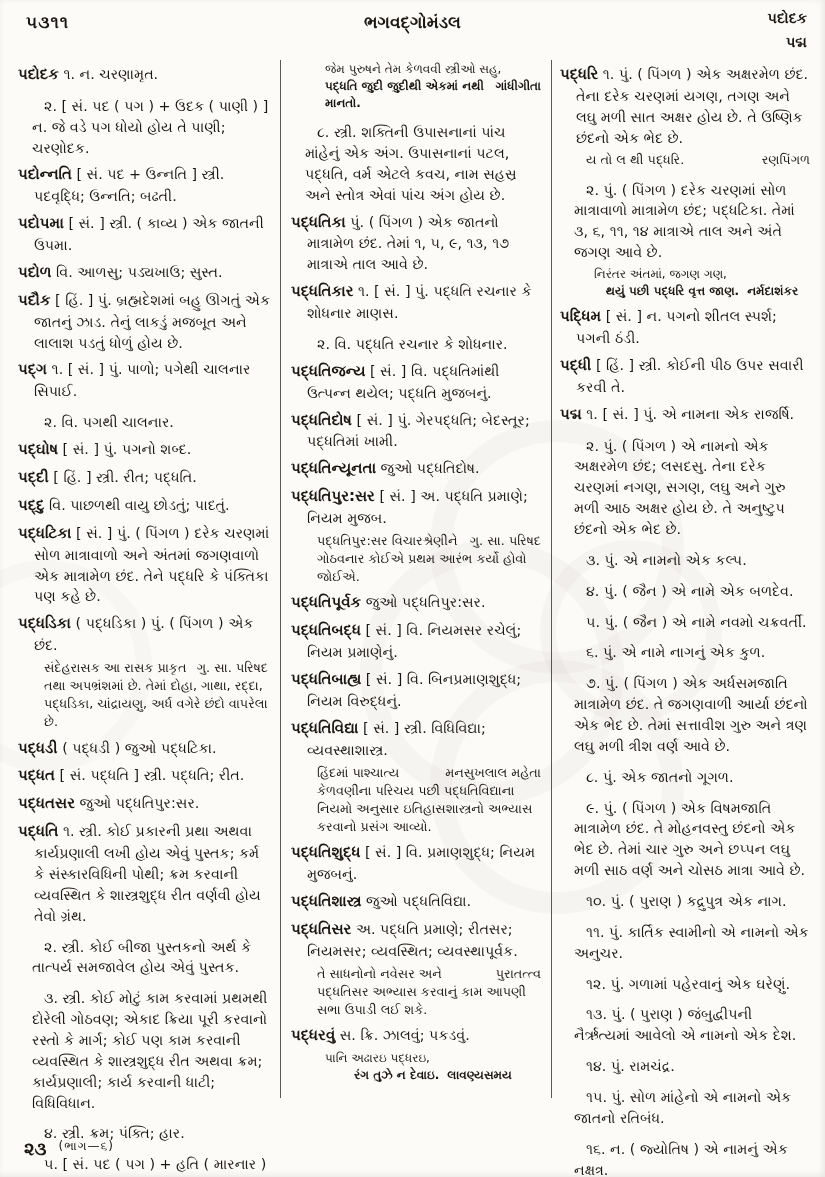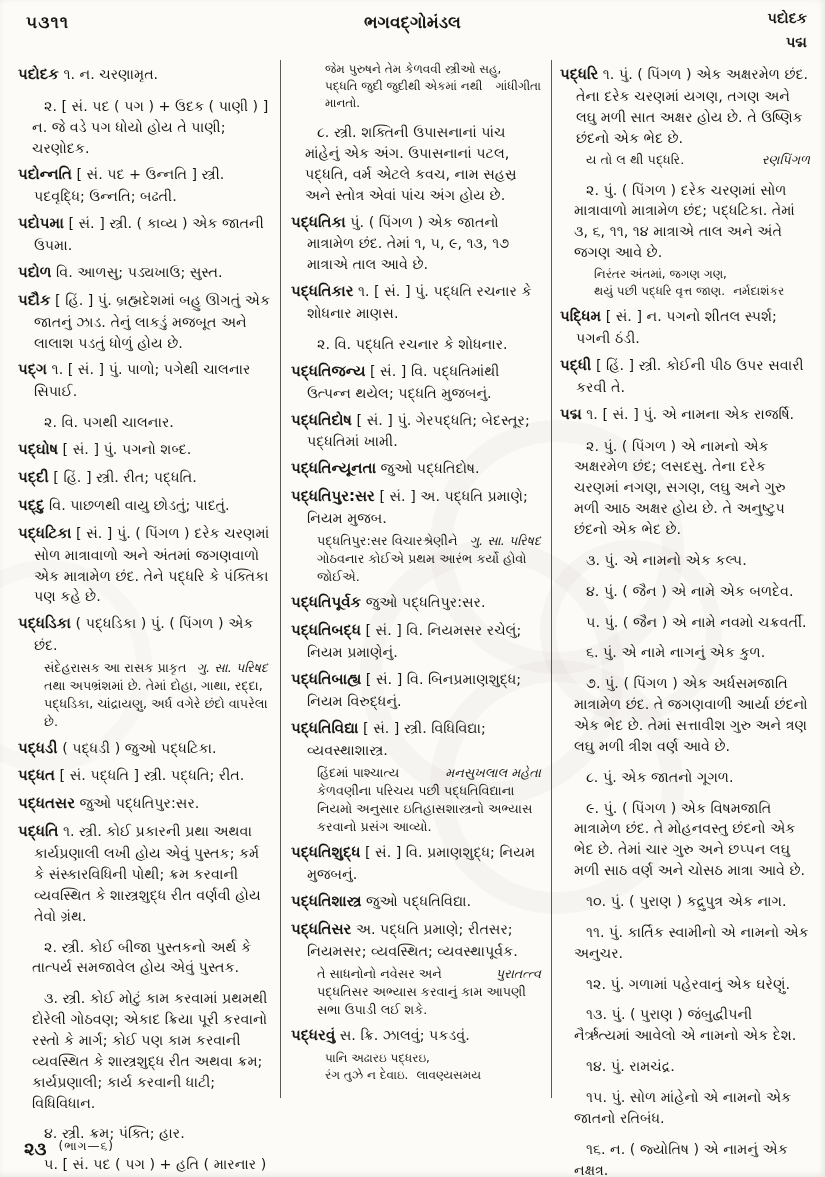--- a/index.html
+++ b/index.html
@@ -22,23 +22,23 @@
   .col.c2{left:560px;}
   .vrule{position:absolute;top:60px;height:1038px;width:1px;background:#35302b;opacity:.8;}
   .vrule.r0{left:280px;}
   .vrule.r1{left:551px;}
   
   .blk{margin:3px 0;}
   .entry{padding-left:16px;text-indent:-16px;margin-top:6px;}
   .hw{font-weight:bold;font-size:15px;}
   .sub{padding-left:14px;text-indent:12px;margin-top:10px;}
   .quote{font-size:12.8px;line-height:1.42;margin:3px 2px 3px 26px;}
-  .quote .attr{float:right;padding-left:8px;font-style:italic;}
+  .quote .attr{float:right;padding-left:8px;}
   .verse{font-size:12px;line-height:1.42;margin:3px 2px 3px 34px;}
-  .vline.with-attr{display:flex;justify-content:flex-start;}
+  .vline.with-attr{display:flex;justify-content:center;font-weight:bold;}
   .vline .attr{padding-left:8px;white-space:nowrap;}
   
   .footer{position:absolute;left:24px;top:1138px;font-size:18px;font-weight:bold;}
   .footer .part{font-size:12px;font-weight:normal;position:relative;top:-5px;margin-left:12px;letter-spacing:1px;}
   
   .wm{position:absolute;border-radius:50%;border:22px solid #8a857d;opacity:.055;pointer-events:none;}
   .wm.a{left:430px;top:420px;width:210px;height:210px;}
   .wm.b{left:360px;top:540px;width:220px;height:220px;}
   .wm.c{left:430px;top:660px;width:210px;height:210px;}
   .wm.d{left:540px;top:540px;width:150px;height:150px;border-width:16px;}

